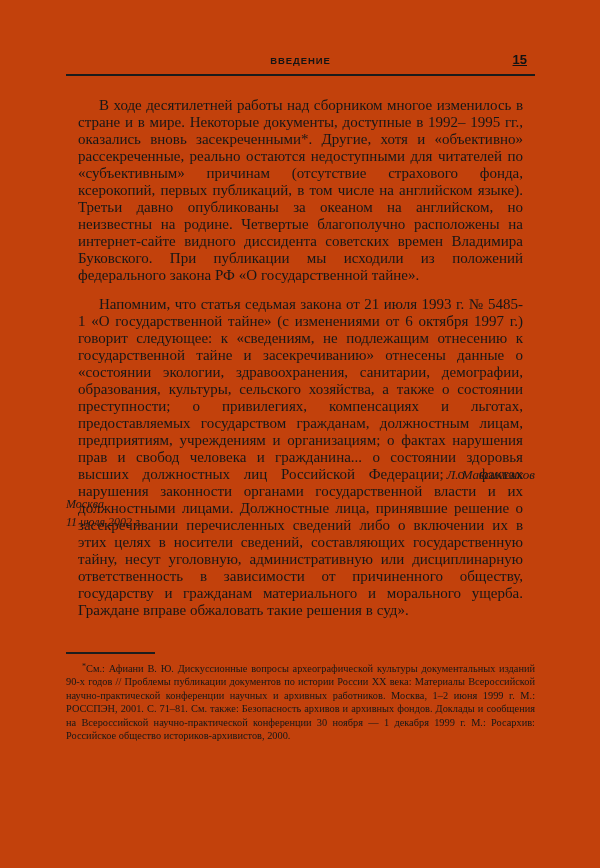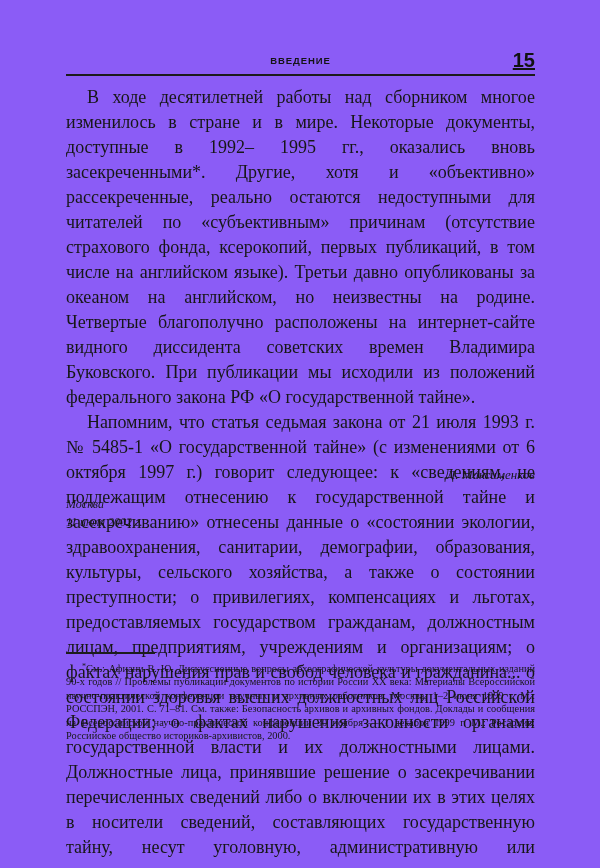--- a/index.html
+++ b/index.html
@@ -13,21 +13,21 @@
     font-family: "Liberation Serif", "DejaVu Serif", serif;
     color: #1a1a1a;
     overflow: hidden;
   }
 
   .page {
     position: relative;
     width: 600px;
     height: 868px;
     box-sizing: border-box;
-    background: #8b5cf6;
+    background: #c2410c;
   }
 
   
   .running-head {
     position: absolute;
     left: 66px;
     top: 54px;
     width: 469px;
     height: 18px;
   }
@@ -39,24 +39,24 @@
     text-align: center;
     font-family: "Liberation Sans", "DejaVu Sans", sans-serif;
     font-size: 9.5px;
     font-weight: bold;
     letter-spacing: 0.9px;
     color: #141414;
     line-height: 14px;
   }
   .running-head-folio {
     position: absolute;
-    right: 0;
+    right: 8px;
     top: -3px;
     font-family: "Liberation Sans", "DejaVu Sans", sans-serif;
-    font-size: 20px;
+    font-size: 13px;
     font-weight: bold;
     color: #121212;
     line-height: 18px;
     text-decoration: underline;
   }
   .head-rule {
     position: absolute;
     left: 66px;
     top: 74px;
     width: 469px;
@@ -65,26 +65,26 @@
   }
 
   
   .body-block {
     position: absolute;
     left: 66px;
     top: 85px;
     width: 469px;
   }
   .para {
-    margin: 0;
+    margin: 12px;
     text-align: justify;
     text-justify: inter-word;
     text-indent: 21px;
-    font-size: 18px;
-    line-height: 25px;
+    font-size: 15px;
+    line-height: 17px;
     color: #171717;
     hyphens: manual;
     word-spacing: 0.15px;
   }
 
   
   .signature {
     position: absolute;
     left: 66px;
     top: 466px;

